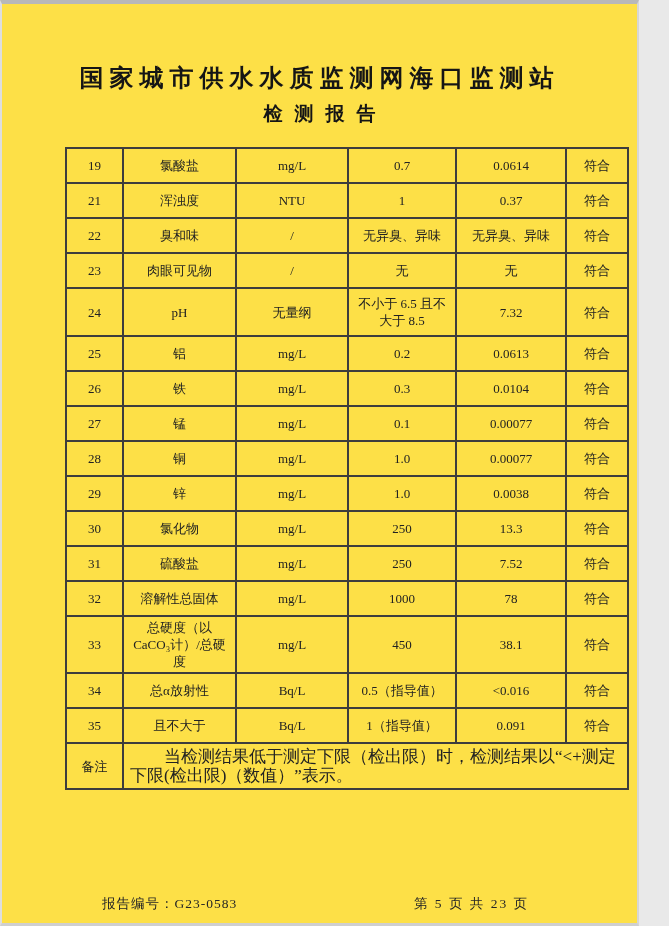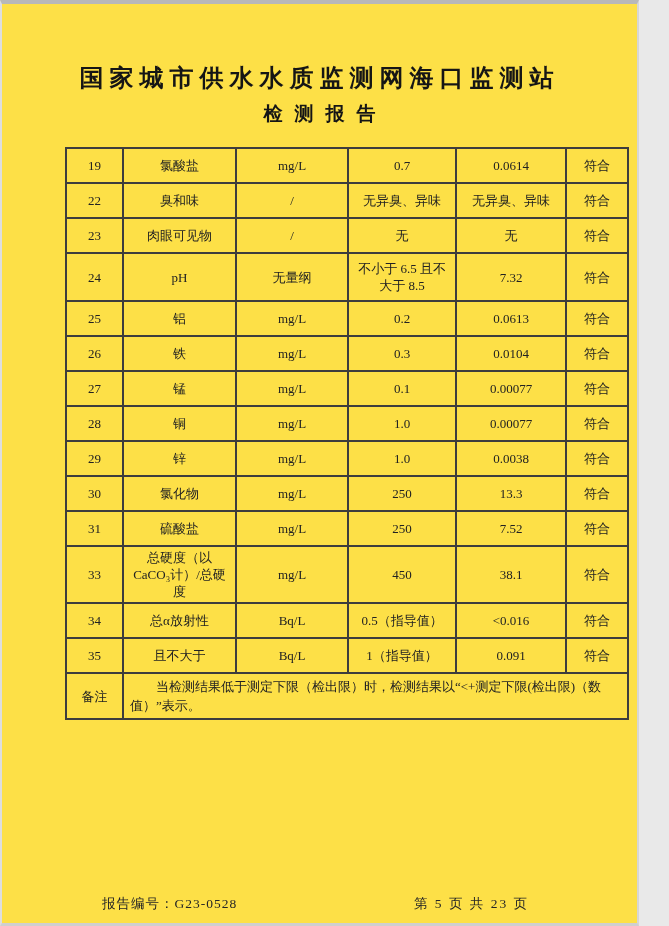--- a/index.html
+++ b/index.html
@@ -68,21 +68,21 @@
   table.results tr.note-row td {
     height: 36px;
   }
   td.note-cell {
     text-align: left !important;
     padding: 3px 8px 3px 6px !important;
   }
   .note-para {
     margin: 0;
     text-indent: 2em;
-    font-size: 13px;
+    font-size: 17px;
     line-height: 19px;
   }
   .report-footer {
     position: absolute;
     left: 0;
     top: 891px;
     width: 100%;
     font-size: 13.5px;
     color: #262626;
   }
@@ -122,20 +122,28 @@
     <tbody id="rows-body">
         <tr>
     <td>19</td>
     <td>氯酸盐</td>
     <td>mg/L</td>
     <td>0.7</td>
     <td>0.0614</td>
     <td>符合</td>
   </tr>
         <tr>
+    <td>21</td>
+    <td>浑浊度</td>
+    <td>NTU</td>
+    <td>1</td>
+    <td>0.37</td>
+    <td>符合</td>
+  </tr>
+        <tr>
     <td>22</td>
     <td>臭和味</td>
     <td>/</td>
     <td>无异臭、异味</td>
     <td>无异臭、异味</td>
     <td>符合</td>
   </tr>
         <tr>
     <td>23</td>
     <td>肉眼可见物</td>
@@ -199,20 +207,28 @@
     <td>250</td>
     <td>13.3</td>
     <td>符合</td>
   </tr>
         <tr>
     <td>31</td>
     <td>硫酸盐</td>
     <td>mg/L</td>
     <td>250</td>
     <td>7.52</td>
+    <td>符合</td>
+  </tr>
+        <tr>
+    <td>32</td>
+    <td>溶解性总固体</td>
+    <td>mg/L</td>
+    <td>1000</td>
+    <td>78</td>
     <td>符合</td>
   </tr>
         <tr class="tall">
     <td>33</td>
     <td>总硬度（以 CaCO₃计）/总硬度</td>
     <td>mg/L</td>
     <td>450</td>
     <td>38.1</td>
     <td>符合</td>
   </tr>
@@ -237,17 +253,17 @@
       <tr class="note-row">
         <td>备注</td>
         <td class="note-cell" colspan="5">
           <p class="note-para">当检测结果低于测定下限（检出限）时，检测结果以“&lt;+测定下限(检出限)（数值）”表示。</p>
         </td>
       </tr>
     </tbody>
   </table>
 
   <div class="report-footer">
-    <span class="report-number">报告编号：G23-0528</span>
+    <span class="report-number">报告编号：G23-0583</span>
     <span class="page-indicator">第 5 页  共 23 页</span>
   </div>
 
 </div>
 
 </body></html>

